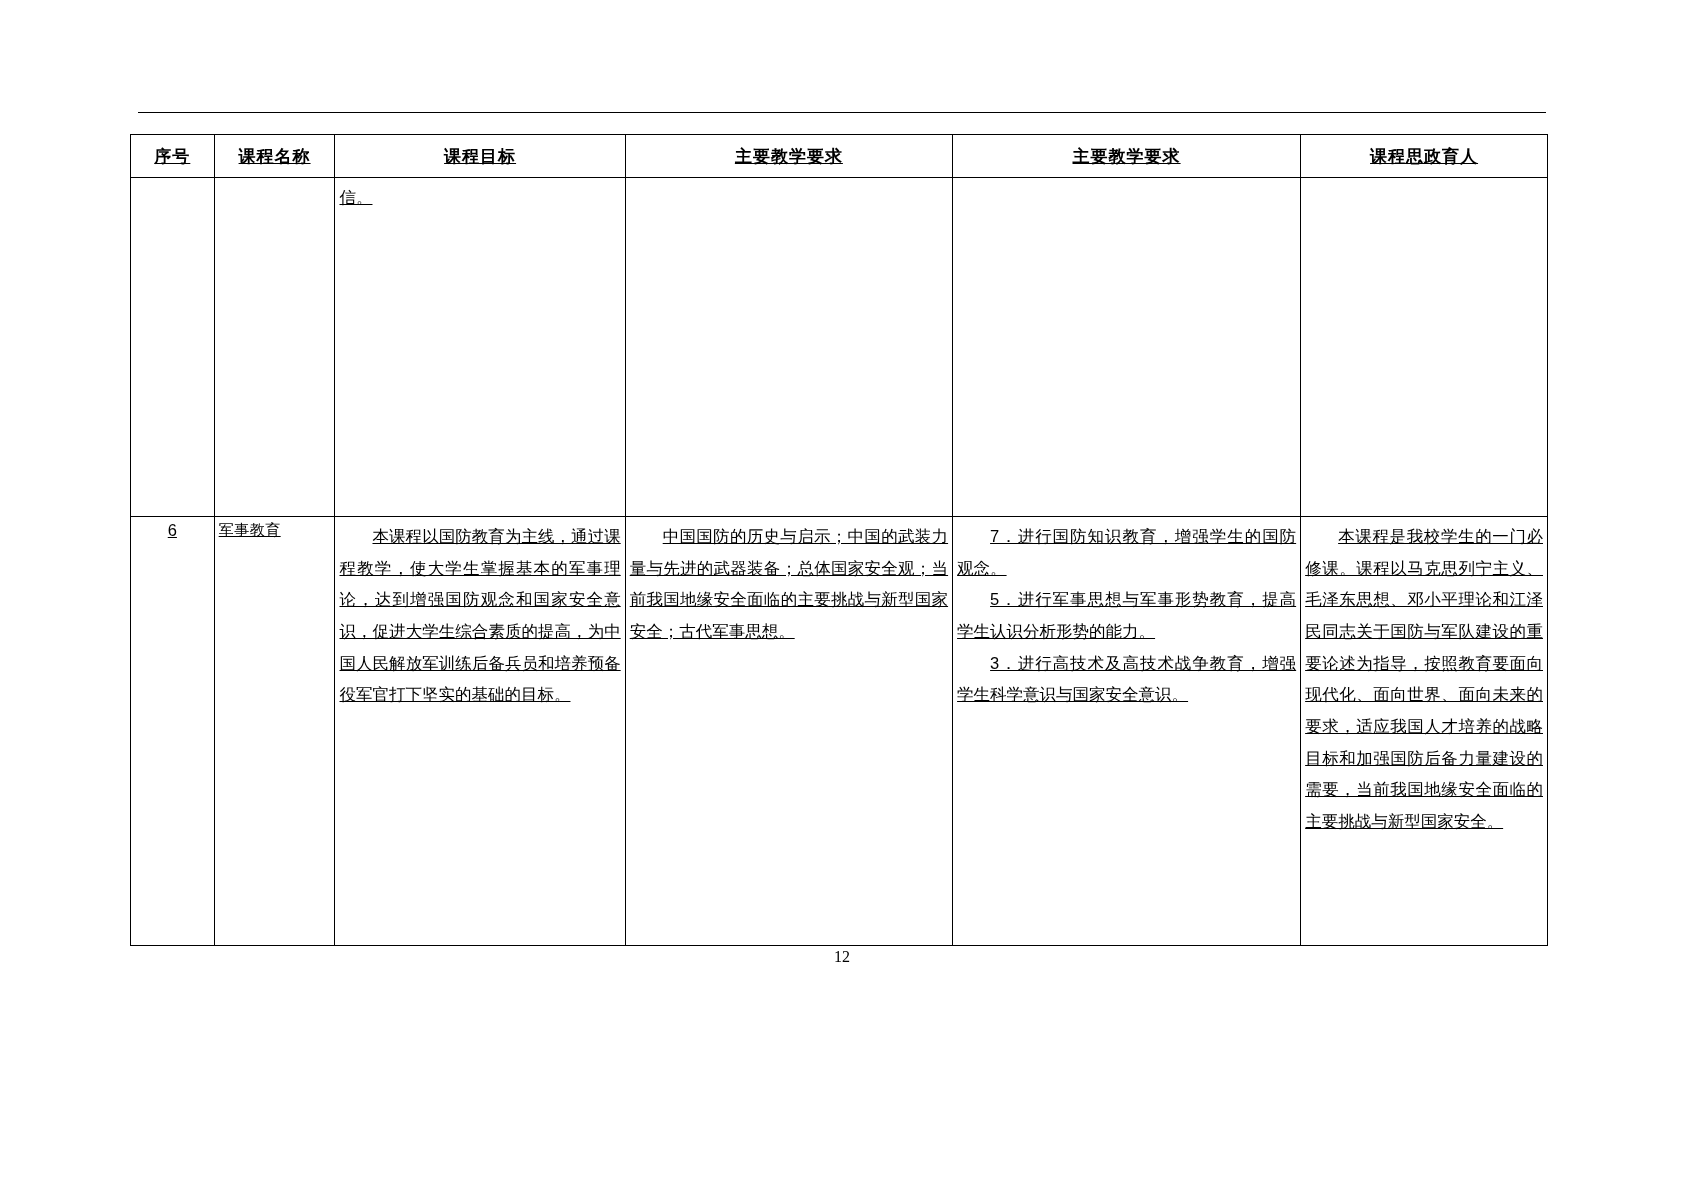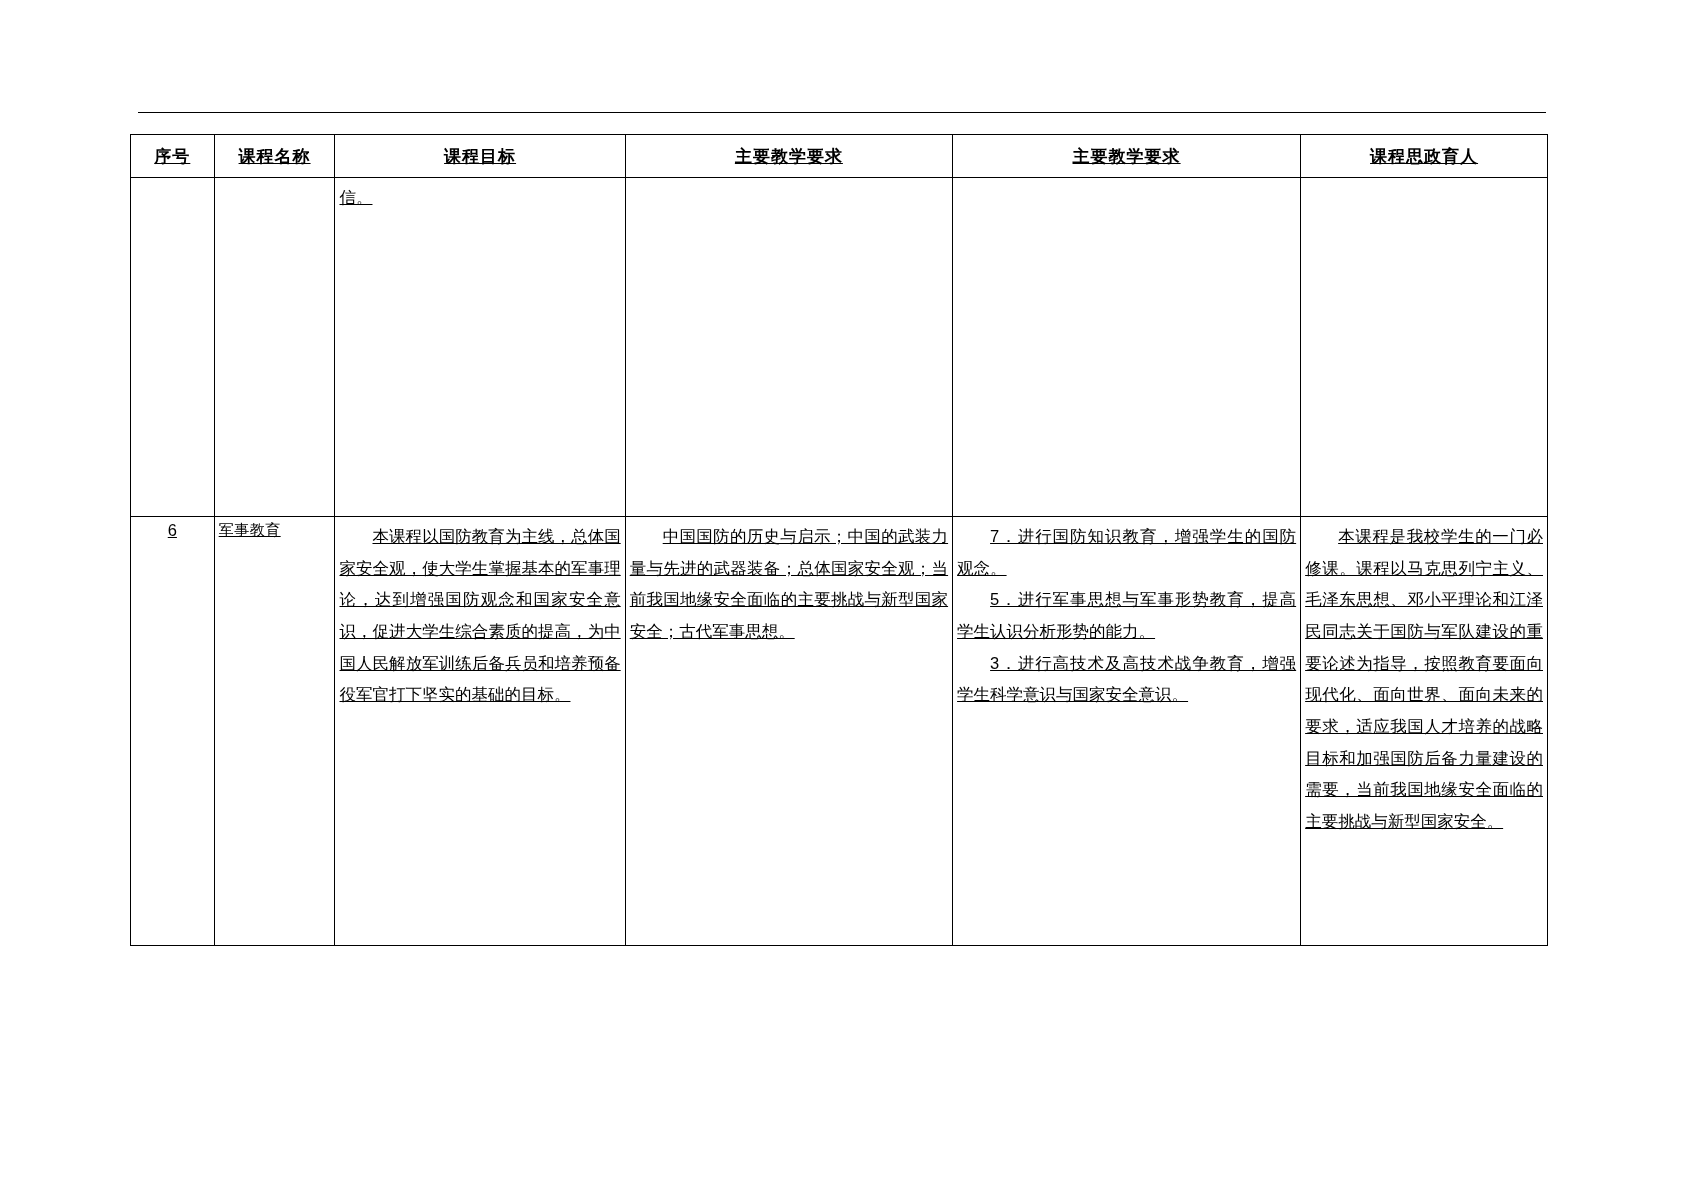--- a/index.html
+++ b/index.html
@@ -122,26 +122,27 @@
         <td class="cell-center"></td>
         <td class="cell-name"></td>
         <td class="cell-pad">信。</td>
         <td class="cell-pad"></td>
         <td class="cell-pad"></td>
         <td class="cell-pad"></td>
       </tr>
       <tr class="row-main">
         <td class="cell-center">6</td>
         <td class="cell-name">军事教育</td>
-        <td class="cell-pad indent2">本课程以国防教育为主线，总体国家安全观，使大学生掌握基本的军事理论，达到增强国防观念和国家安全意识，促进大学生综合素质的提高，为中国人民解放军训练后备兵员和培养预备役军官打下坚实的基础的目标。</td>
+        <td class="cell-pad indent2">本课程以国防教育为主线，通过课程教学，使大学生掌握基本的军事理论，达到增强国防观念和国家安全意识，促进大学生综合素质的提高，为中国人民解放军训练后备兵员和培养预备役军官打下坚实的基础的目标。</td>
         <td class="cell-pad indent2">中国国防的历史与启示；中国的武装力量与先进的武器装备；总体国家安全观；当前我国地缘安全面临的主要挑战与新型国家安全；古代军事思想。</td>
         <td class="cell-pad req-list">
           <p>7．进行国防知识教育，增强学生的国防观念。</p>
           <p>5．进行军事思想与军事形势教育，提高学生认识分析形势的能力。</p>
           <p>3．进行高技术及高技术战争教育，增强学生科学意识与国家安全意识。</p>
         </td>
         <td class="cell-pad indent2">本课程是我校学生的一门必修课。课程以马克思列宁主义、毛泽东思想、邓小平理论和江泽民同志关于国防与军队建设的重要论述为指导，按照教育要面向现代化、面向世界、面向未来的要求，适应我国人才培养的战略目标和加强国防后备力量建设的需要，当前我国地缘安全面临的主要挑战与新型国家安全。</td>
       </tr>
     </tbody>
   </table>
 
+  <div class="page-number">12</div>
 
 </div>
 
 </body></html>

